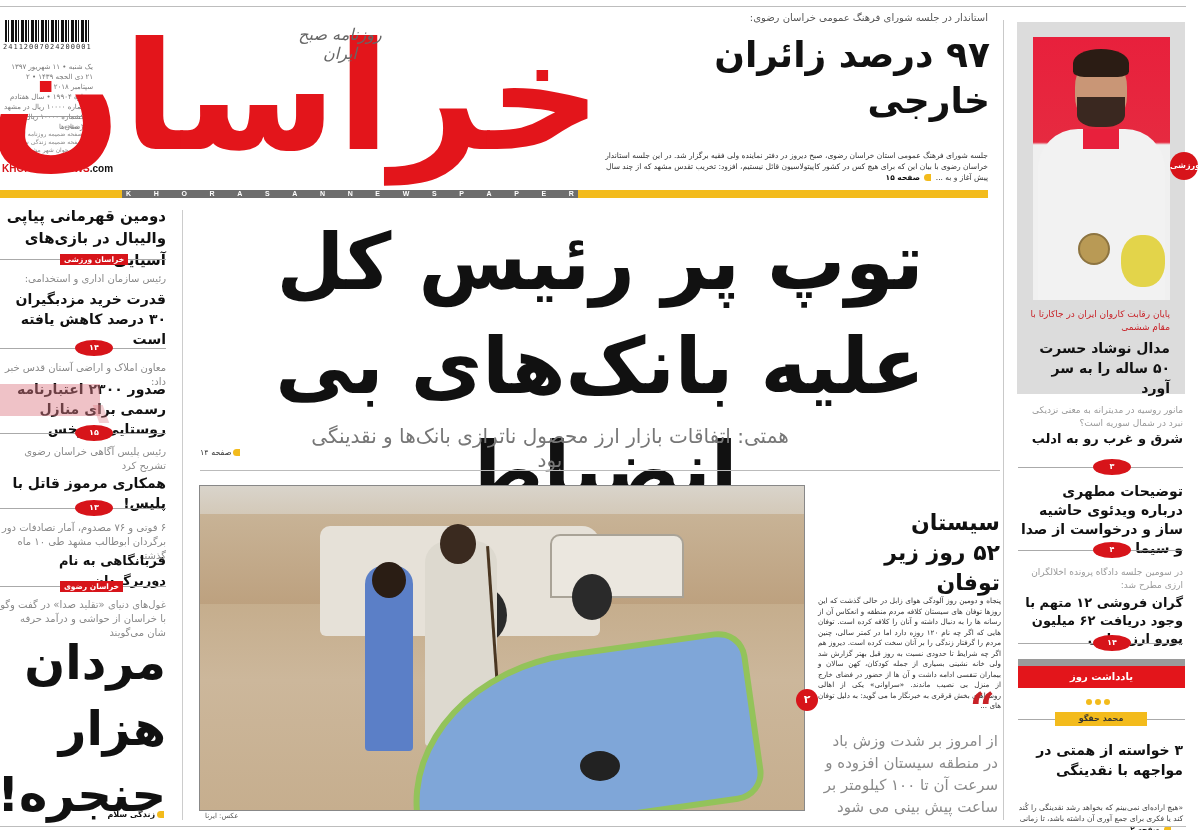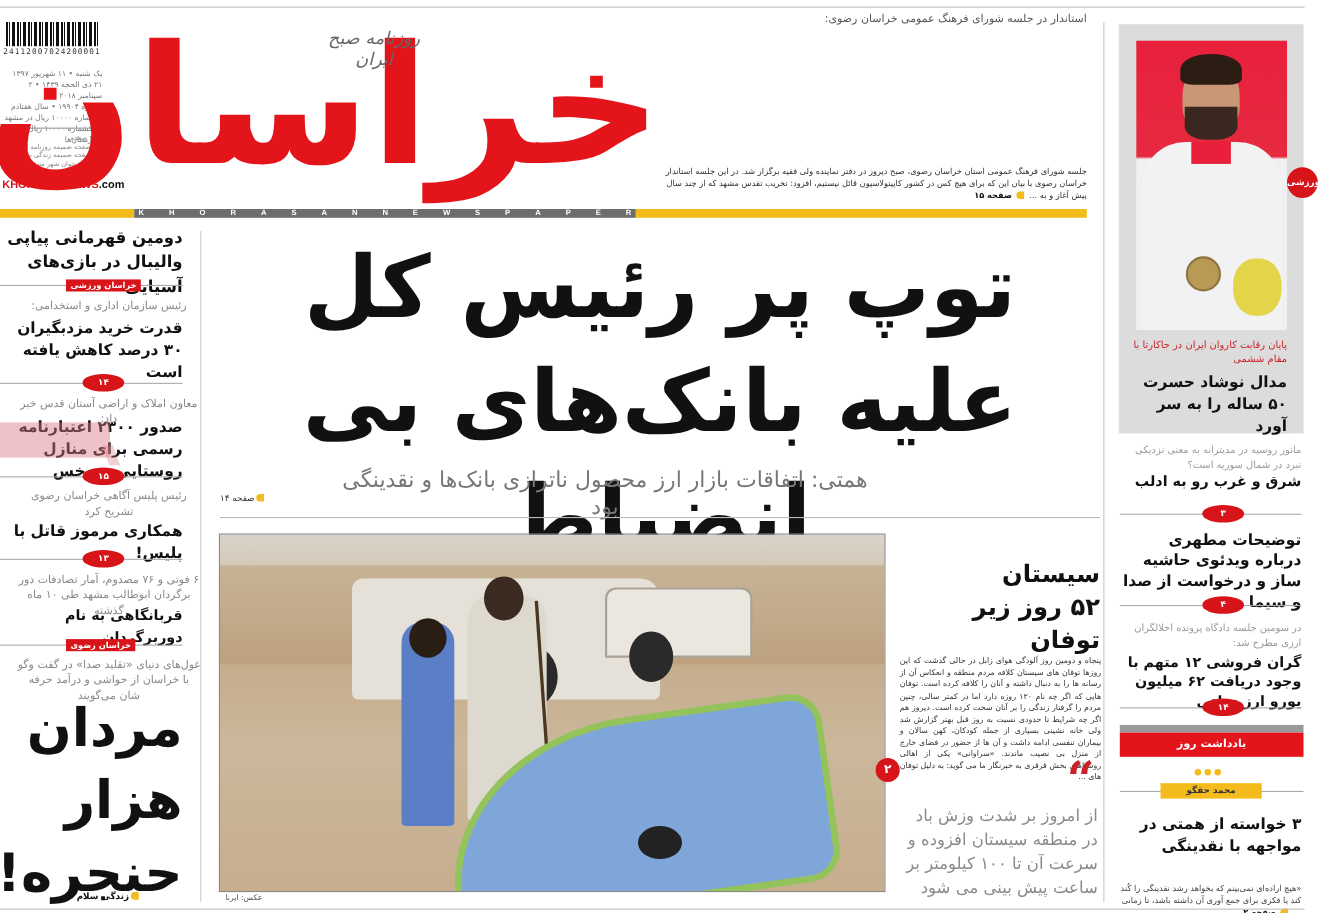--- a/index.html
+++ b/index.html
@@ -66,21 +66,21 @@
   .sis-head { left:820px; top:508px; width:180px; font-size:22px; line-height:30px; font-weight:bold; color:#111; }
   .sis-body { left:818px; top:596px; width:183px; font-size:7.2px; line-height:10.5px; color:#333; text-align:justify; }
   .quote-mark { left:955px; top:690px; width:40px; font-family:"DejaVu Serif", serif; font-size:44px; line-height:40px; color:#c82127; font-weight:bold; text-align:right; }
   .quote { left:820px; top:730px; width:178px; font-size:15px; line-height:22px; color:#8a8a8a; }
   .bottom-rule { left:0; top:826px; width:1186px; height:1px; background:#bdbdbd; }
 
   
   .lcol { left:0; top:205px; width:166px; }
   .lrule { position:absolute; left:0; width:166px; height:1px; background:#aaa; }
   .lhead { position:absolute; left:0; width:166px; font-weight:bold; color:#111; direction:rtl; text-align:right; }
-  .lkick { position:absolute; left:16px; width:166px; font-size:10px; line-height:14px; color:#888; direction:rtl; text-align:center; }
+  .lkick { position:absolute; left:0; width:166px; font-size:10px; line-height:14px; color:#888; direction:rtl; text-align:right; }
   .redlabel { position:absolute; background:#d7141a; color:#fff; font-size:7.5px; font-weight:bold; padding:1px 4px; line-height:9px; }
   .rbadge { position:absolute; width:38px; height:16px; border-radius:50%; background:#d7141a; color:#fff; font-size:8px; font-weight:bold; text-align:center; line-height:16px; }
   .lvsep { left:182px; top:210px; width:1px; height:610px; background:#ccc; }
   .watermark { left:0; top:384px; width:100px; height:32px; background:rgba(220,120,130,0.45); }
   .watermark2 { left:96px; top:405px; width:10px; height:18px; background:rgba(220,120,130,0.35); transform:skewX(20deg); }
   .big-left { position:absolute; left:0; width:166px; font-size:48px; line-height:66px; font-weight:bold; color:#111; direction:rtl; text-align:right; }
 
   
   .rbox { left:1017px; top:22px; width:168px; height:372px; background:#dcdcdc; }
   .athlete { left:1033px; top:37px; width:137px; height:263px; overflow:hidden;
@@ -153,20 +153,21 @@
   <span>A</span>
   <span>P</span>
   <span>E</span>
   <span>R</span>
 </div>
 <div class="abs kbar-y2"></div>
 <div class="abs vsep"></div>
 
 <div class="abs kicker rtl">استاندار در جلسه شورای فرهنگ عمومی خراسان رضوی:</div>
 <a class="abs top-head rtl">
+  <div>۹۷ درصد زائران خارجی</div>
 </a>
 <div class="abs top-body rtl">
   <span>جلسه شورای فرهنگ عمومی استان خراسان رضوی، صبح دیروز در دفتر نماینده ولی فقیه برگزار شد. در این جلسه استاندار خراسان رضوی با بیان این که برای هیچ کس در کشور کاپیتولاسیون قائل نیستیم، افزود: تخریب تقدس مشهد که از چند سال پیش آغاز و به ...</span>
   <span class="chev"></span>
   <a class="pageref">صفحه ۱۵</a>
 </div>
 
 <a class="abs main-head">
   <div>توپ پر رئیس کل</div>
   <div>علیه بانک‌های بی انضباط</div>

